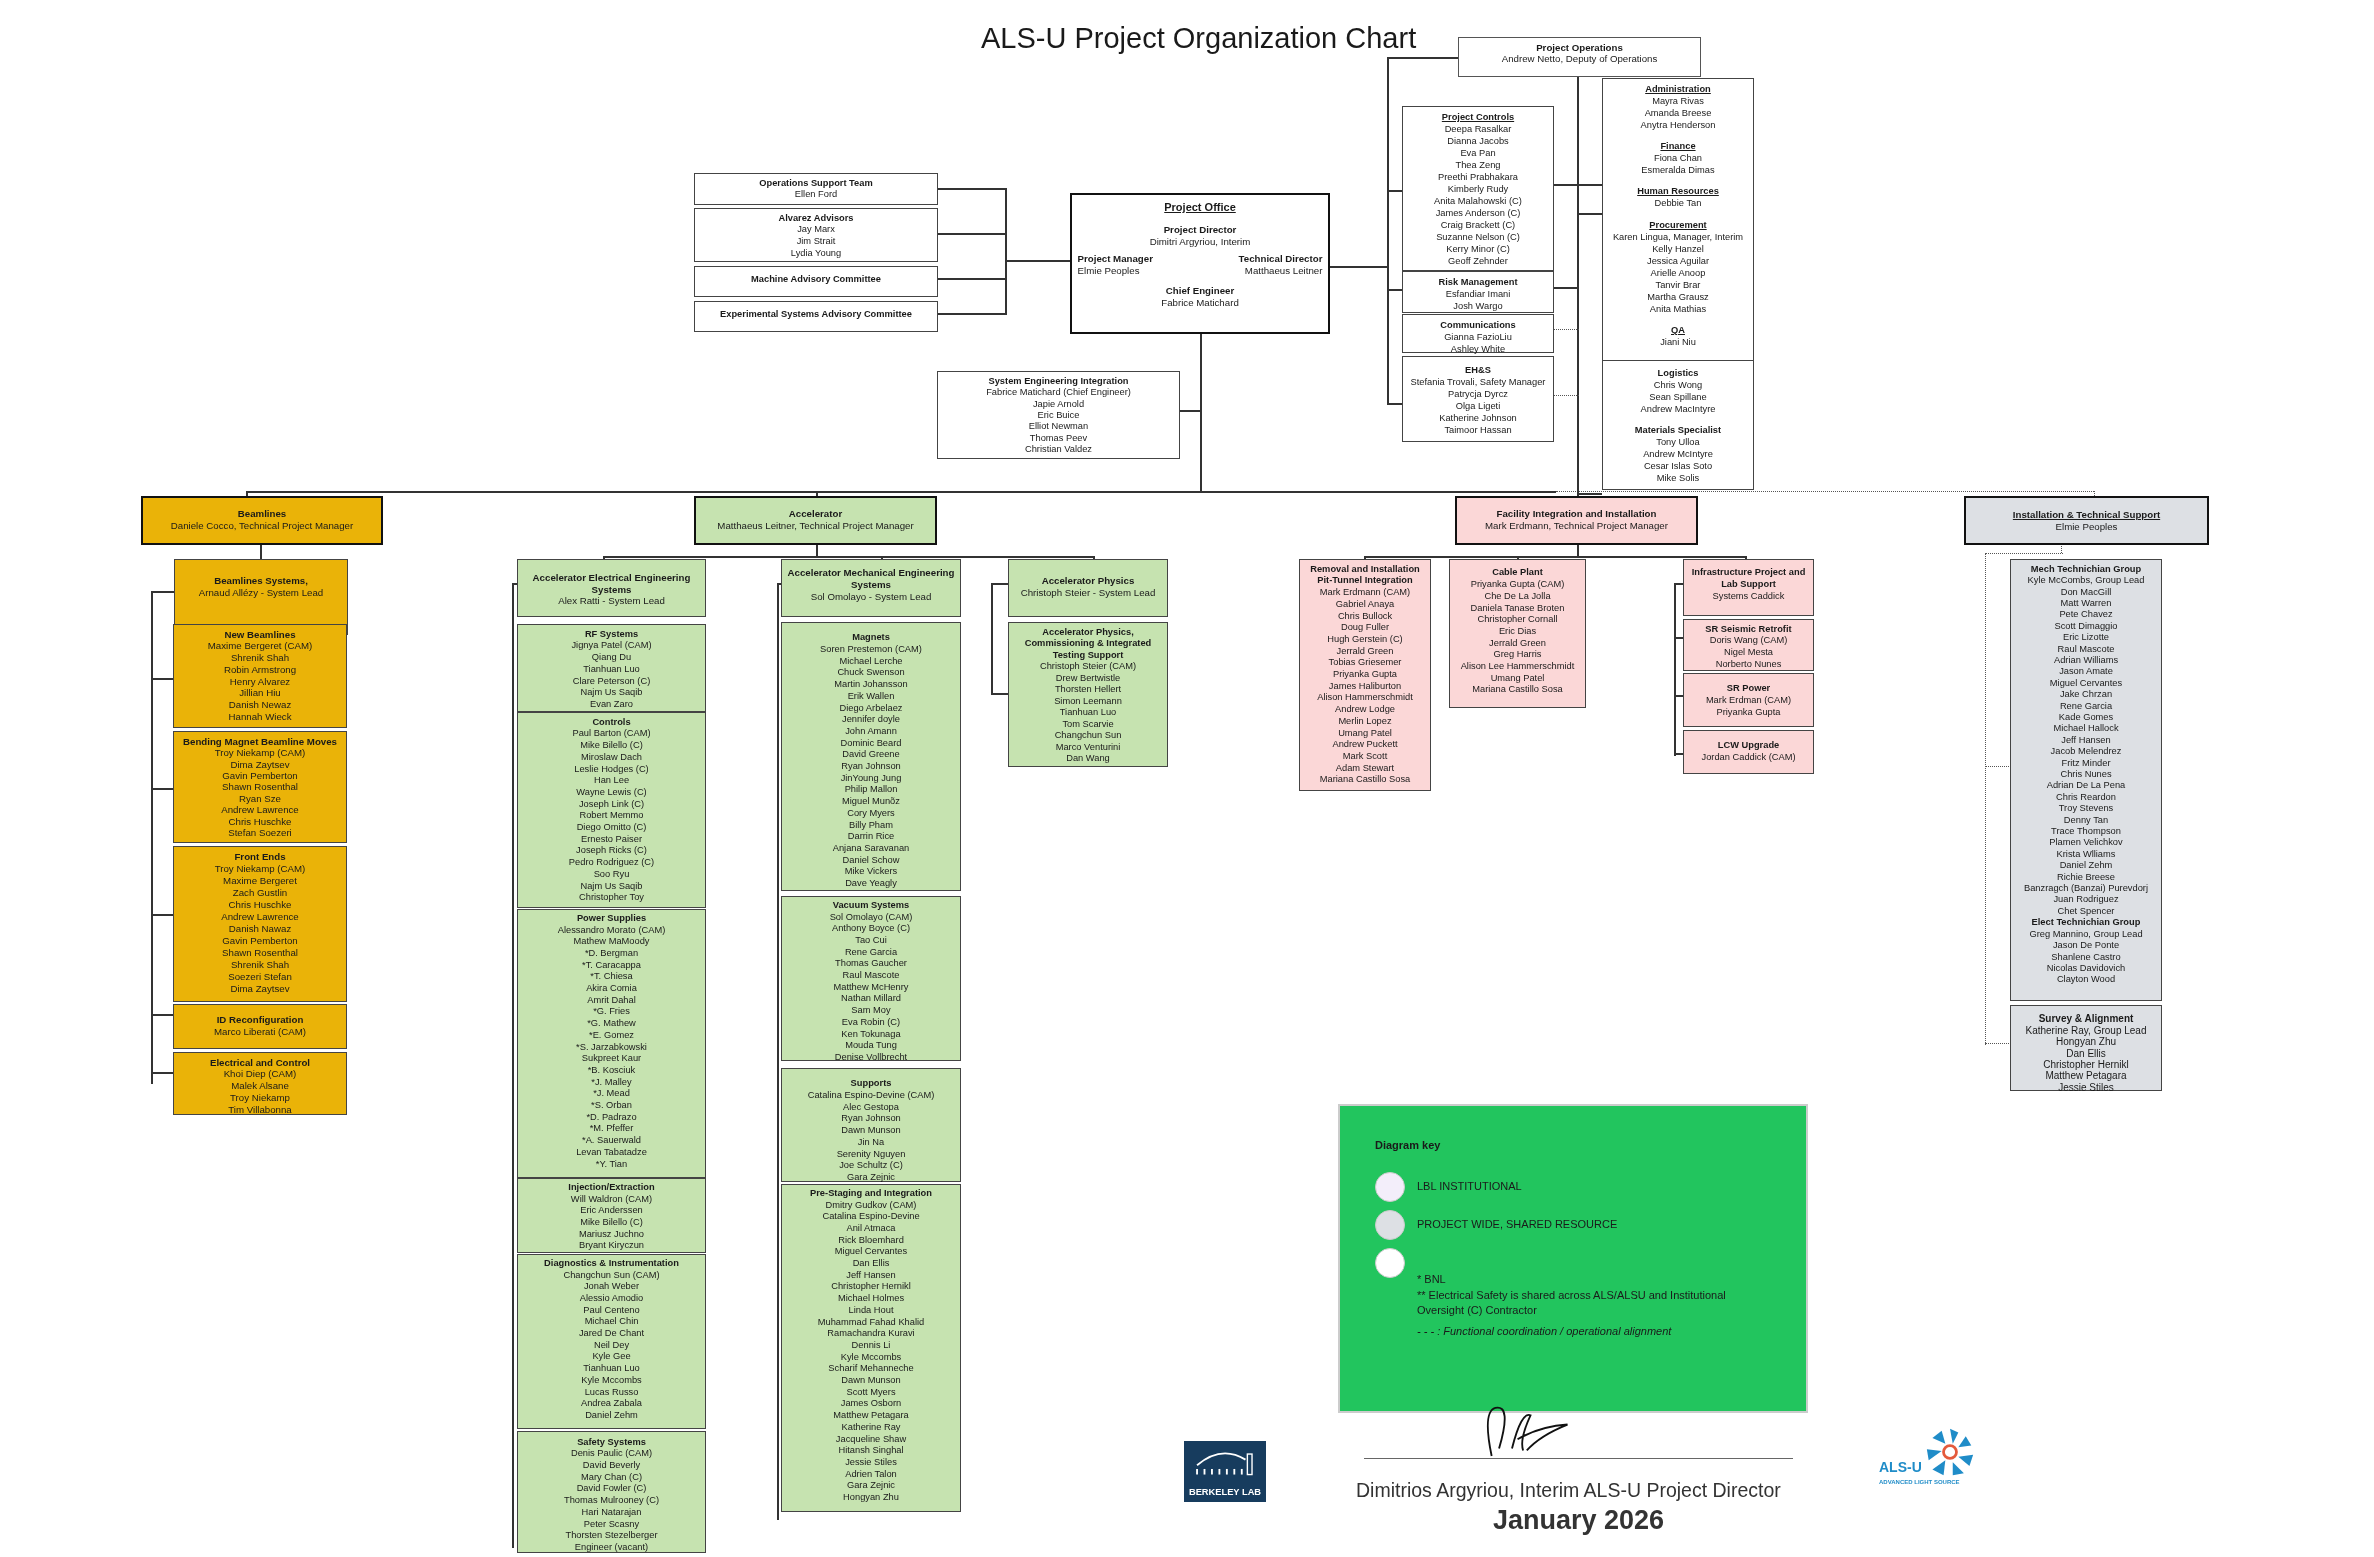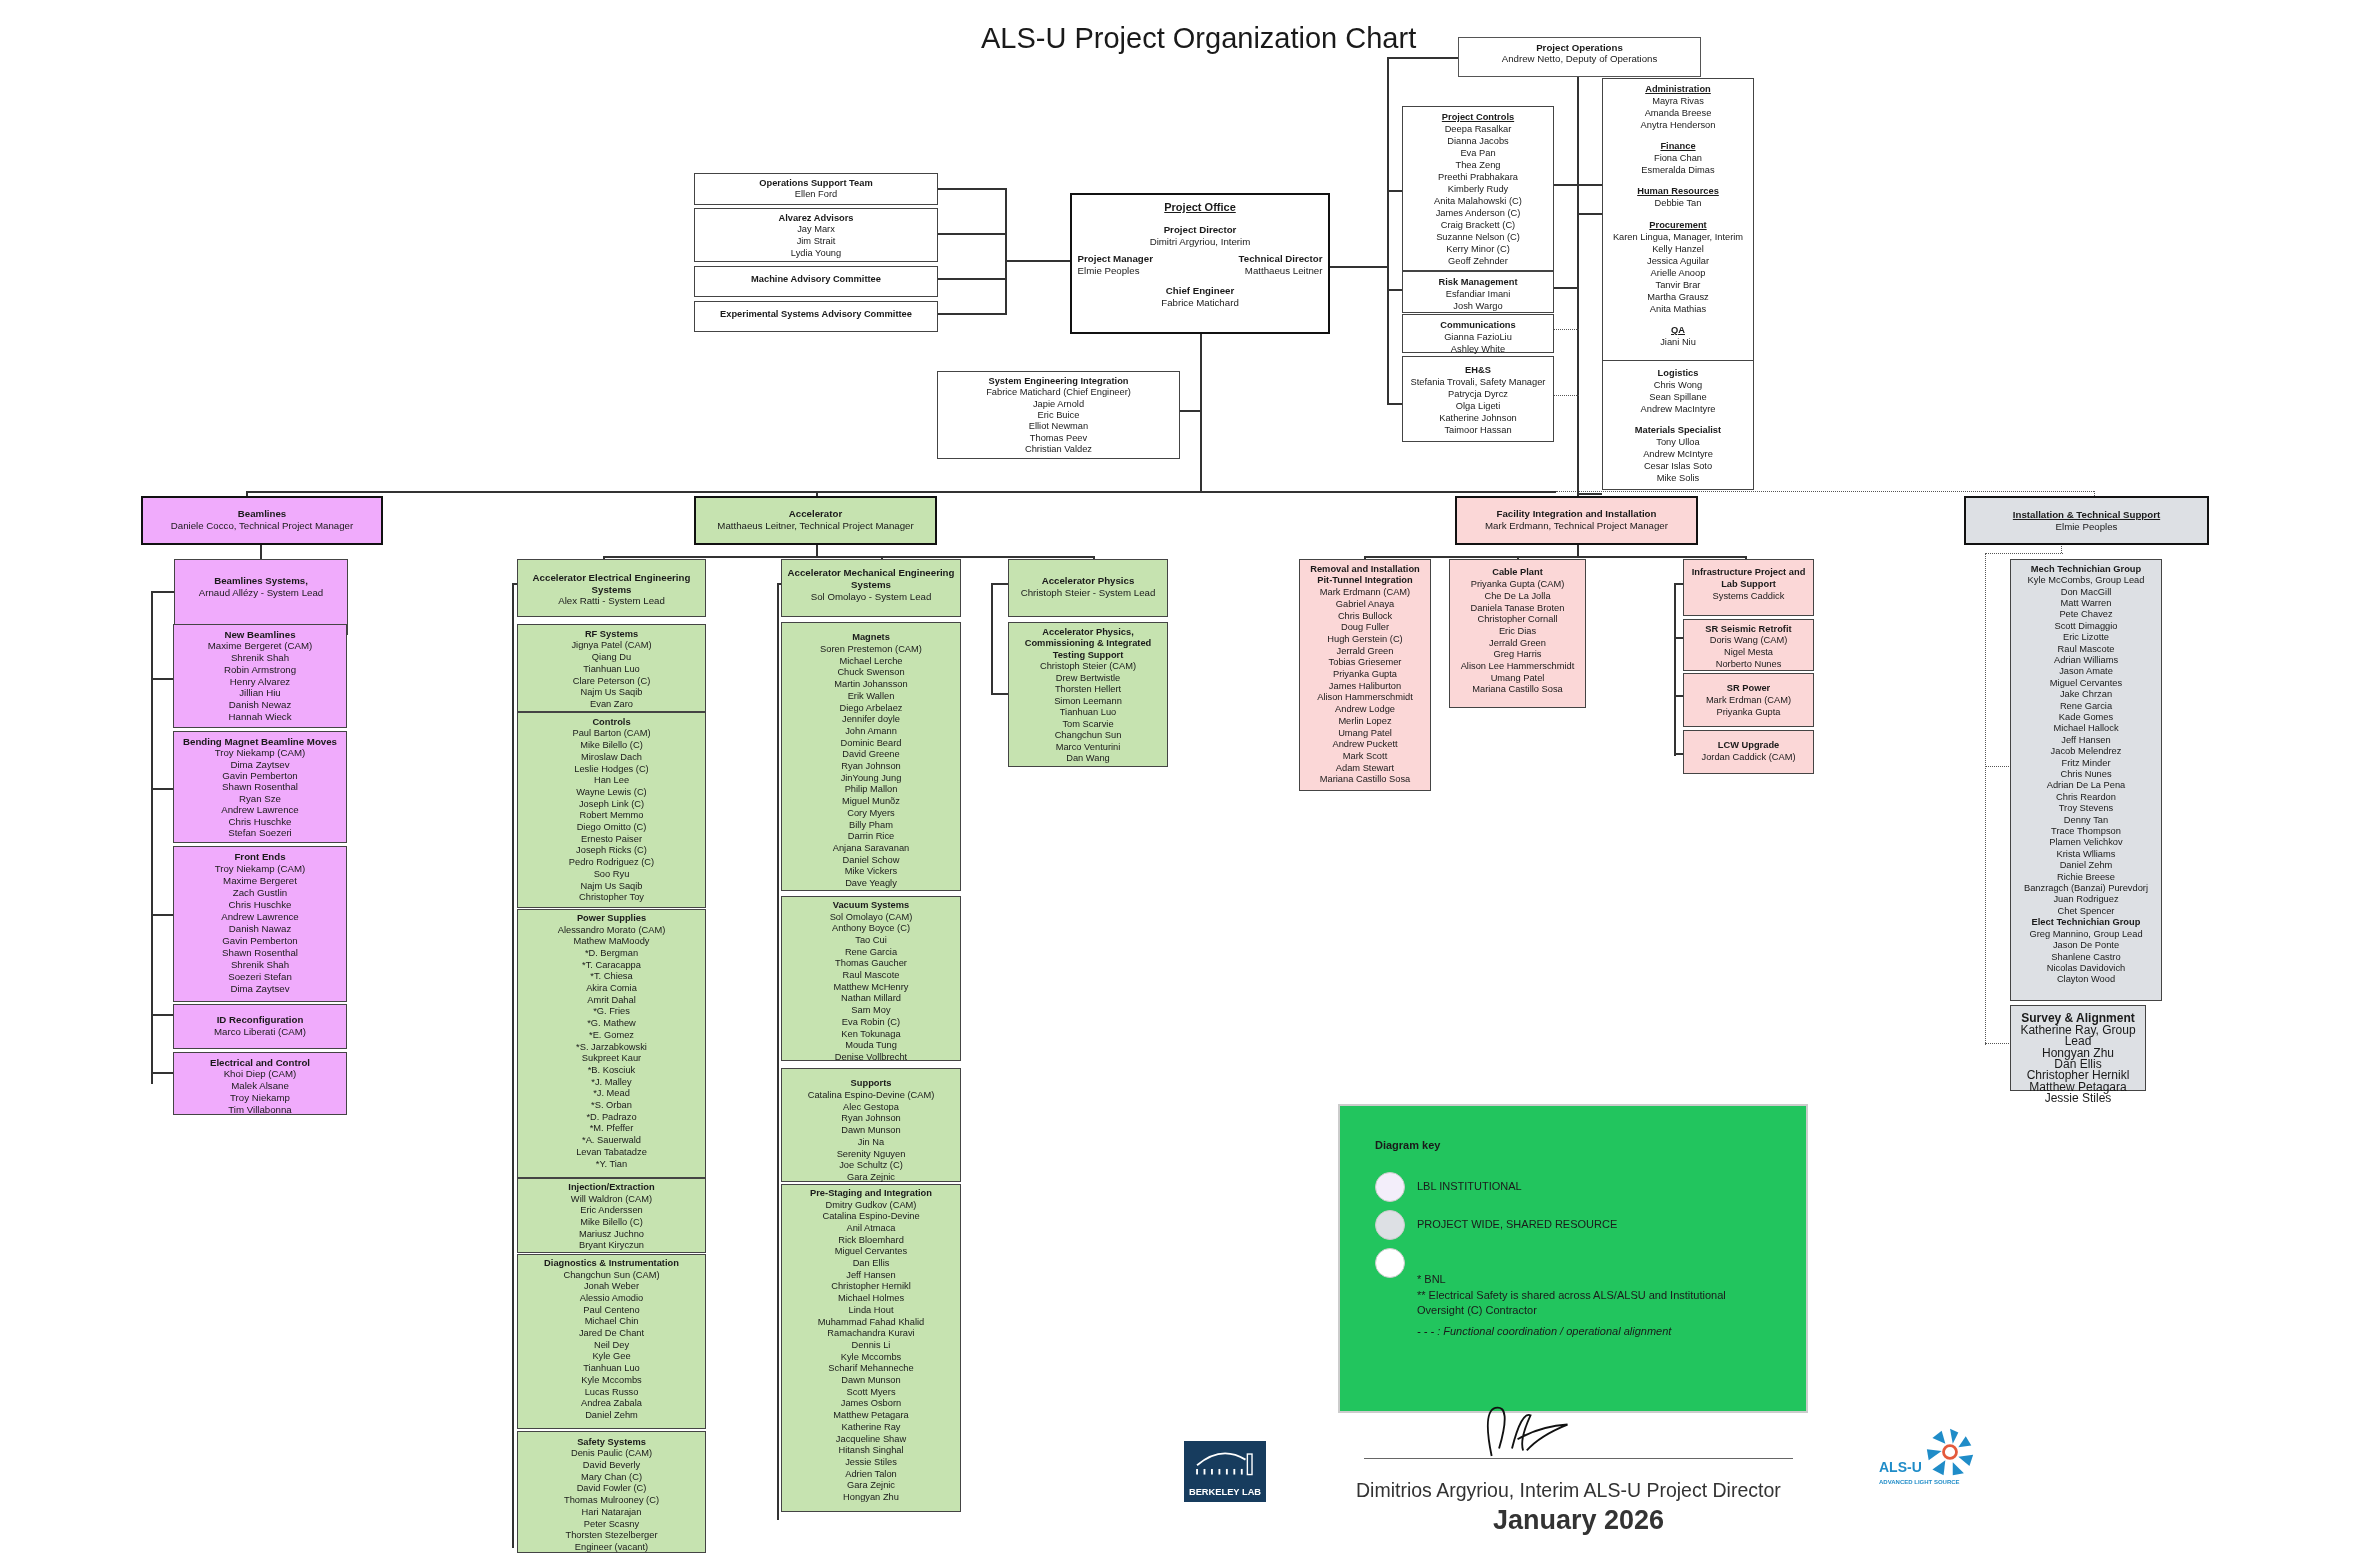--- a/index.html
+++ b/index.html
@@ -1,20 +1,20 @@
 <!DOCTYPE html>
 <html style="font-size:15px"><head>
 <meta charset="utf-8">
 <style>
   html,body{margin:0;padding:0;background:#fff;}
   body{width:2375px;height:1557px;position:relative;overflow:hidden;font-family:"Liberation Sans",sans-serif;color:#1a1a1a;}
   .abs{position:absolute;}
   .box{position:absolute;box-sizing:border-box;border:1.9px solid #444;text-align:center;font-size:9.7px;line-height:11.7px;padding:3.7px 1.9px;}
   .box.thick{border:2.8px solid #111;}
-  .purple{background:#f0abfc;}
+  .purple{background:#eab308;}
   .green{background:#c6e3b0;}
   .pink{background:#fbd7d7;}
   .gray{background:#dde0e4;}
   .white{background:#fff;}
   .ttl{font-weight:bold;display:block;}
   .u{text-decoration:underline;}
   .nm{display:block;}
   .hl{position:absolute;background:#333;height:1.9px;}
   .vl{position:absolute;background:#333;width:1.9px;}
   .dh{position:absolute;height:0;border-top:1.9px dotted #555;}
@@ -648,21 +648,21 @@
     </div>
   <span class="ttl">Elect Technichian Group</span>
   <div>
       <span class="nm">Greg Mannino, Group Lead</span>
       <span class="nm">Jason De Ponte</span>
       <span class="nm">Shanlene Castro</span>
       <span class="nm">Nicolas Davidovich</span>
       <span class="nm">Clayton Wood</span>
     </div>
 </div>
-<div class="box gray" style="left:2010px;top:1005px;width:136px;height:86px;font-size:12px;line-height:11.4px;padding-top:7.4px">
+<div class="box gray" style="left:2010px;top:1005px;width:152px;height:86px;font-size:10px;line-height:11.4px;padding-top:7.4px">
   <span class="ttl">Survey &amp; Alignment</span>
   <div>
       <span class="nm">Katherine Ray, Group Lead</span>
       <span class="nm">Hongyan Zhu</span>
       <span class="nm">Dan Ellis</span>
       <span class="nm">Christopher Hernikl</span>
       <span class="nm">Matthew Petagara</span>
       <span class="nm">Jessie Stiles</span>
     </div>
 </div>

